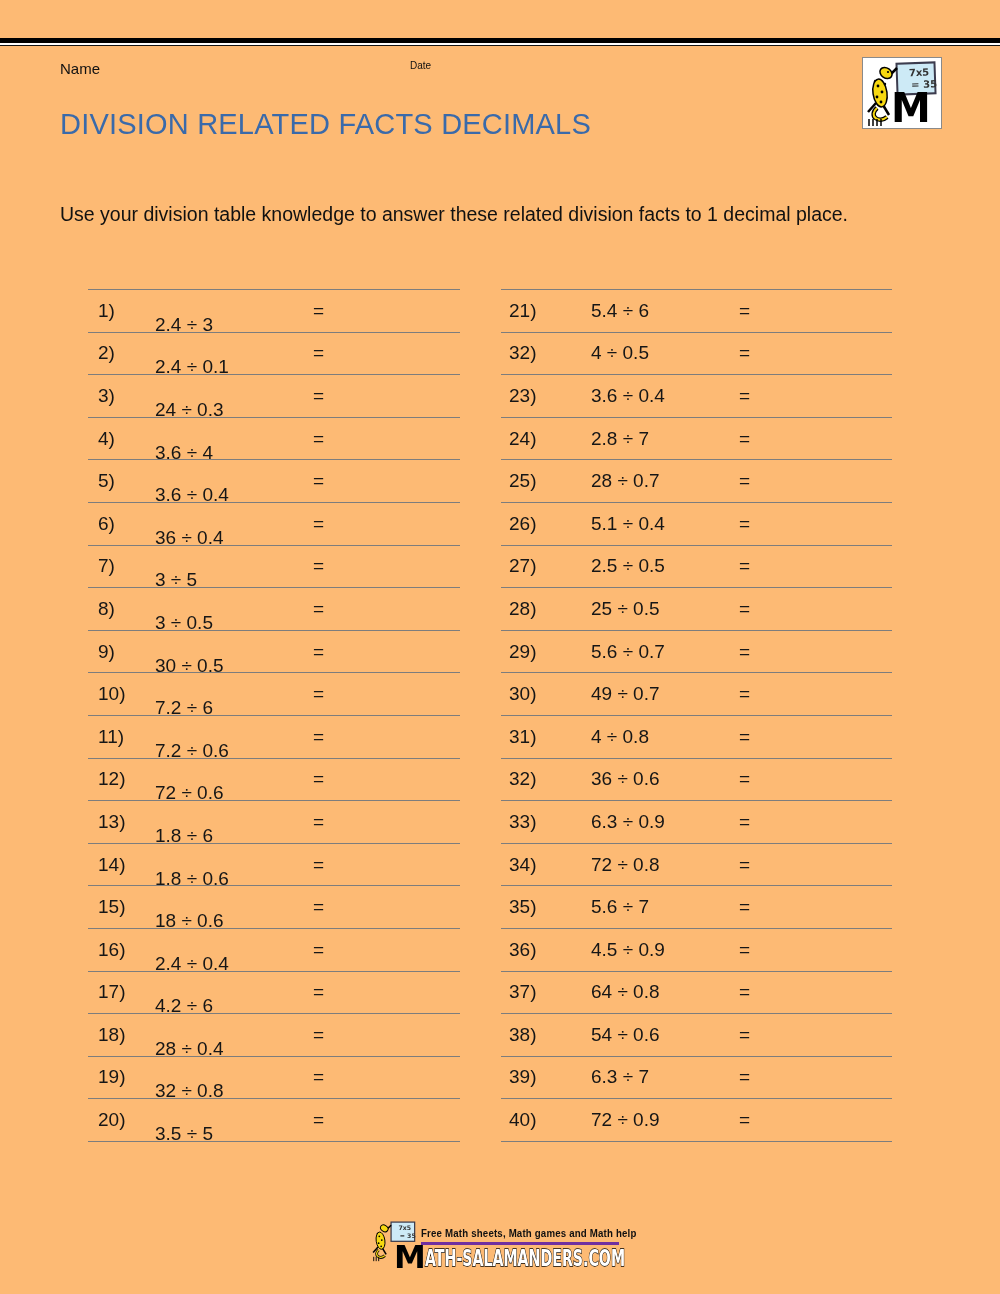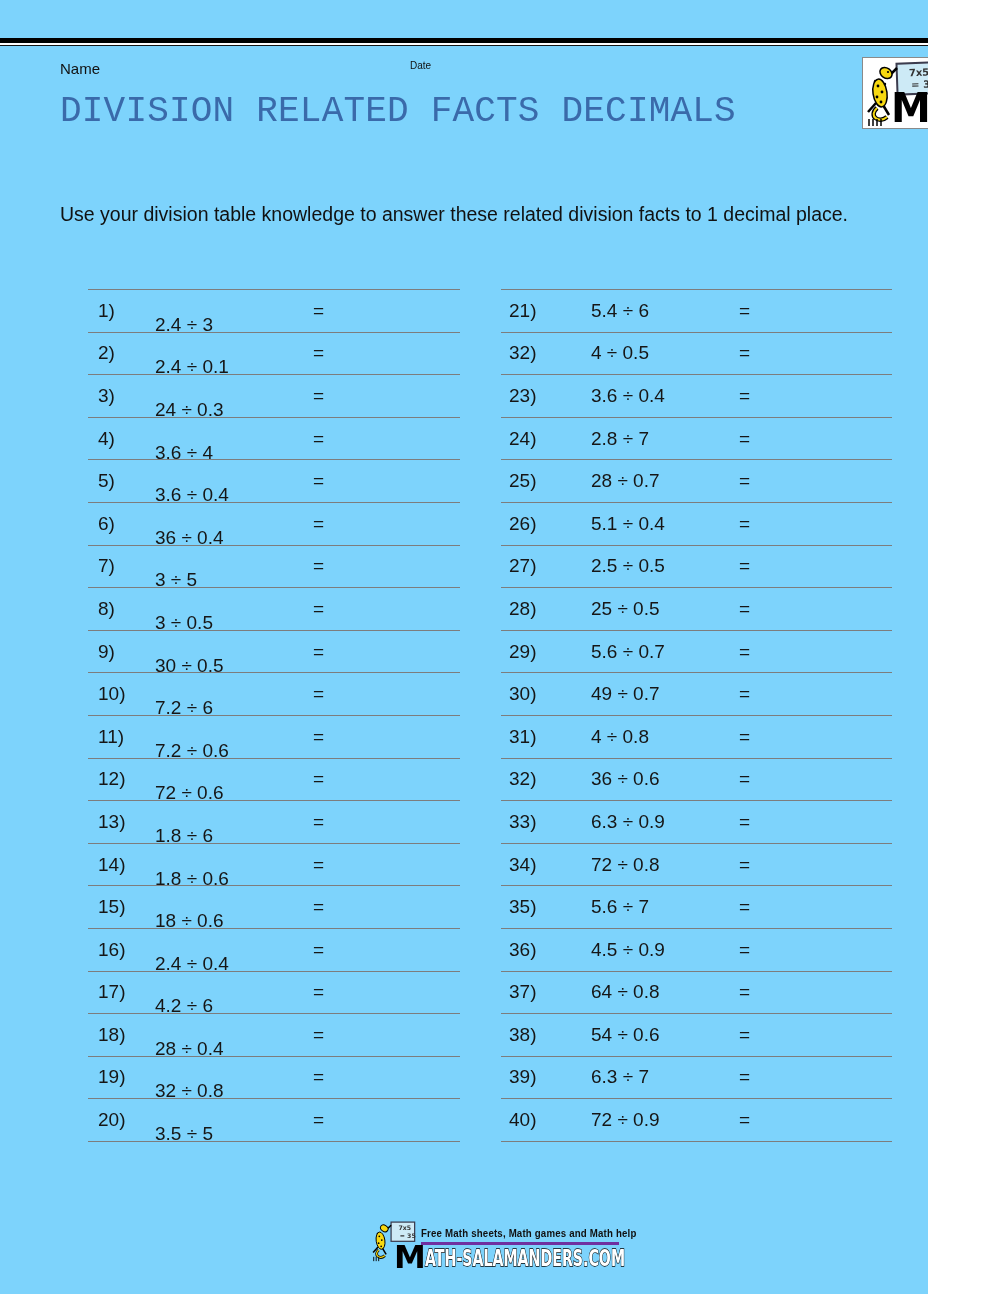--- a/index.html
+++ b/index.html
@@ -1,41 +1,41 @@
 <!DOCTYPE html>
 <html><head>
 <meta charset="utf-8">
 <style>
   html,body{margin:0;padding:0;background:#ffffff;}
   .page{
     position:relative;
-    width:928px;height:1294px;
-    background:#7dd3fc;
+    width:1000px;height:1294px;
+    background:#fdba74;
     font-family:"Liberation Sans",sans-serif;
     color:#1a1a1a;
     overflow:hidden;
   }
   
   .topbar{position:absolute;left:0;top:38px;width:1000px;}
   .topbar .b1{height:5px;background:#000;}
   .topbar .b2{height:1.5px;background:#fff;}
   .topbar .b3{height:1.5px;background:#161616;}
 
   .name-label{position:absolute;left:60px;top:60px;font-size:15px;color:#111;}
   .date-label{position:absolute;left:410px;top:60px;font-size:10px;color:#111;}
 
   .logobox{
     position:absolute;left:862px;top:57px;width:80px;height:72px;
     border:1px solid #8a8a8a;background:#fff;box-sizing:border-box;
   }
 
   .title{
-    position:absolute;left:60px;top:88px;
-    font-family:Liberation Mono, monospace;
-    font-size:36px;line-height:48px;color:#3a6aaa;
+    position:absolute;left:60px;top:100px;
+    font-family:Liberation Sans, sans-serif;
+    font-size:29px;line-height:48px;color:#3a6aaa;
     letter-spacing:0.2px;white-space:nowrap;
   }
 
   .instructions{
     position:absolute;left:60px;top:198px;width:830px;
     font-size:19.5px;line-height:33px;color:#111;
   }
 
   .qtable{position:absolute;top:289px;border-top:1px solid #7d7d7d;box-sizing:border-box;}
   .qtable.left{left:88px;width:372px;}

